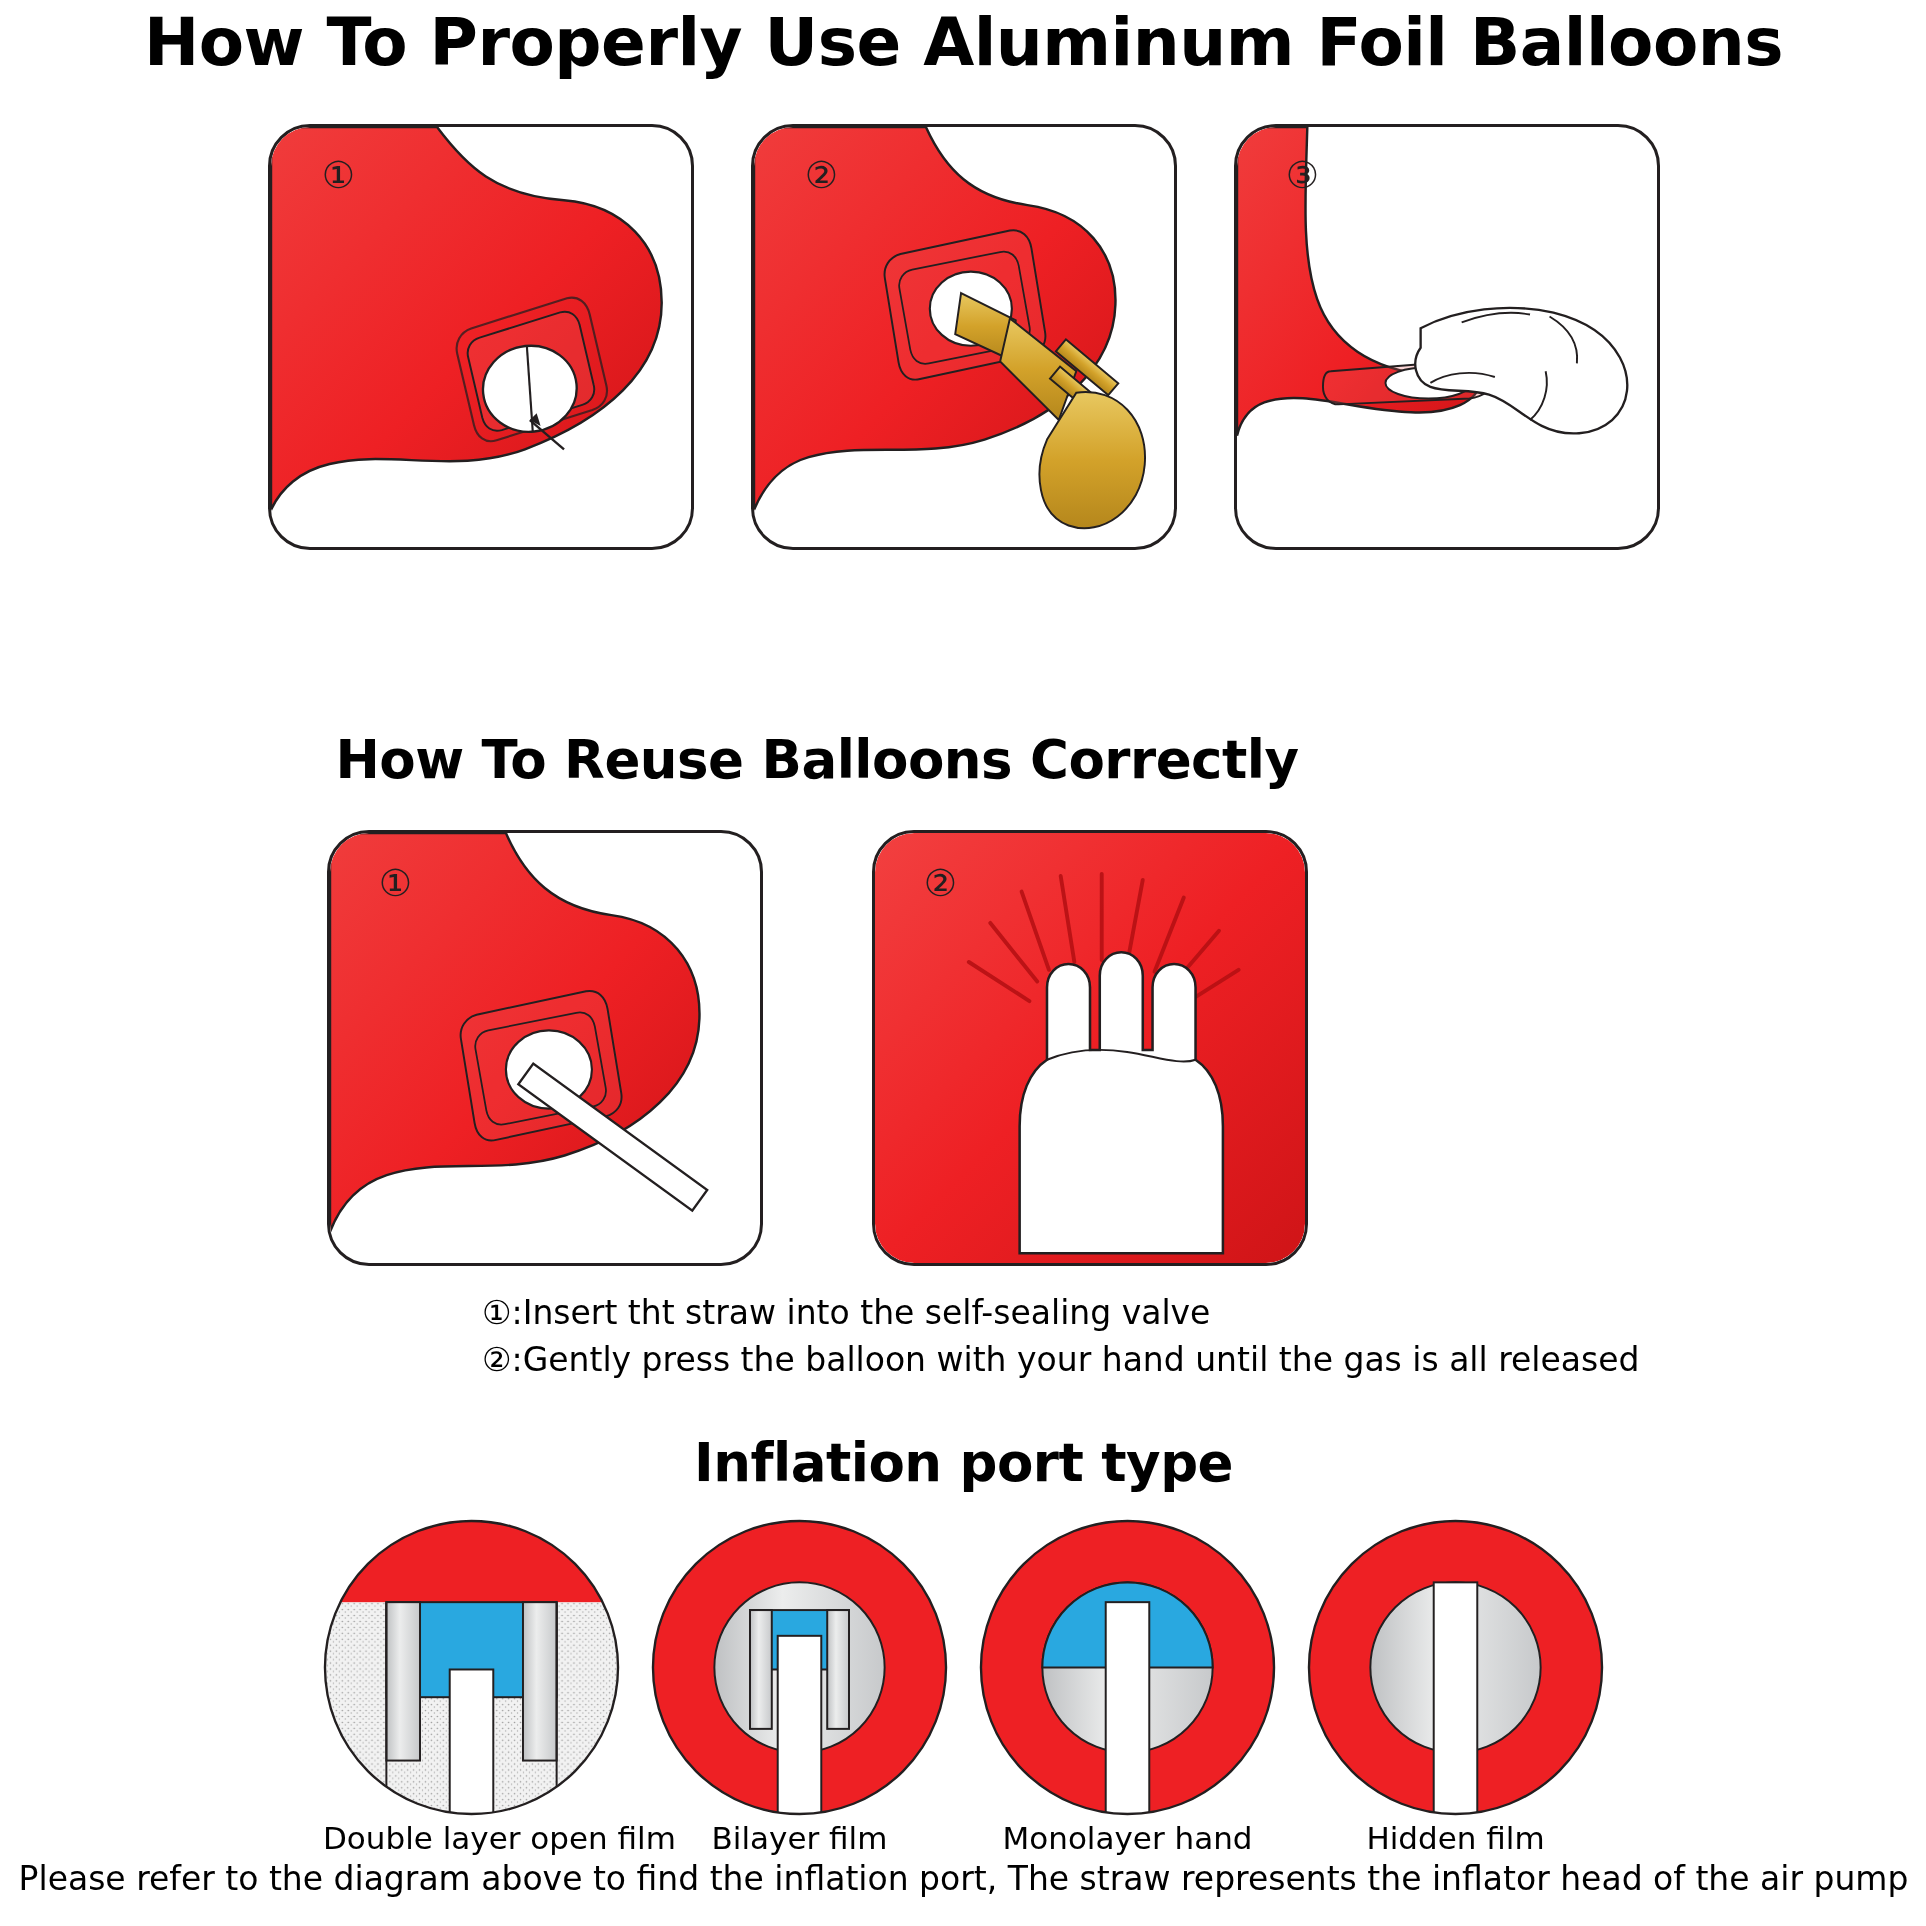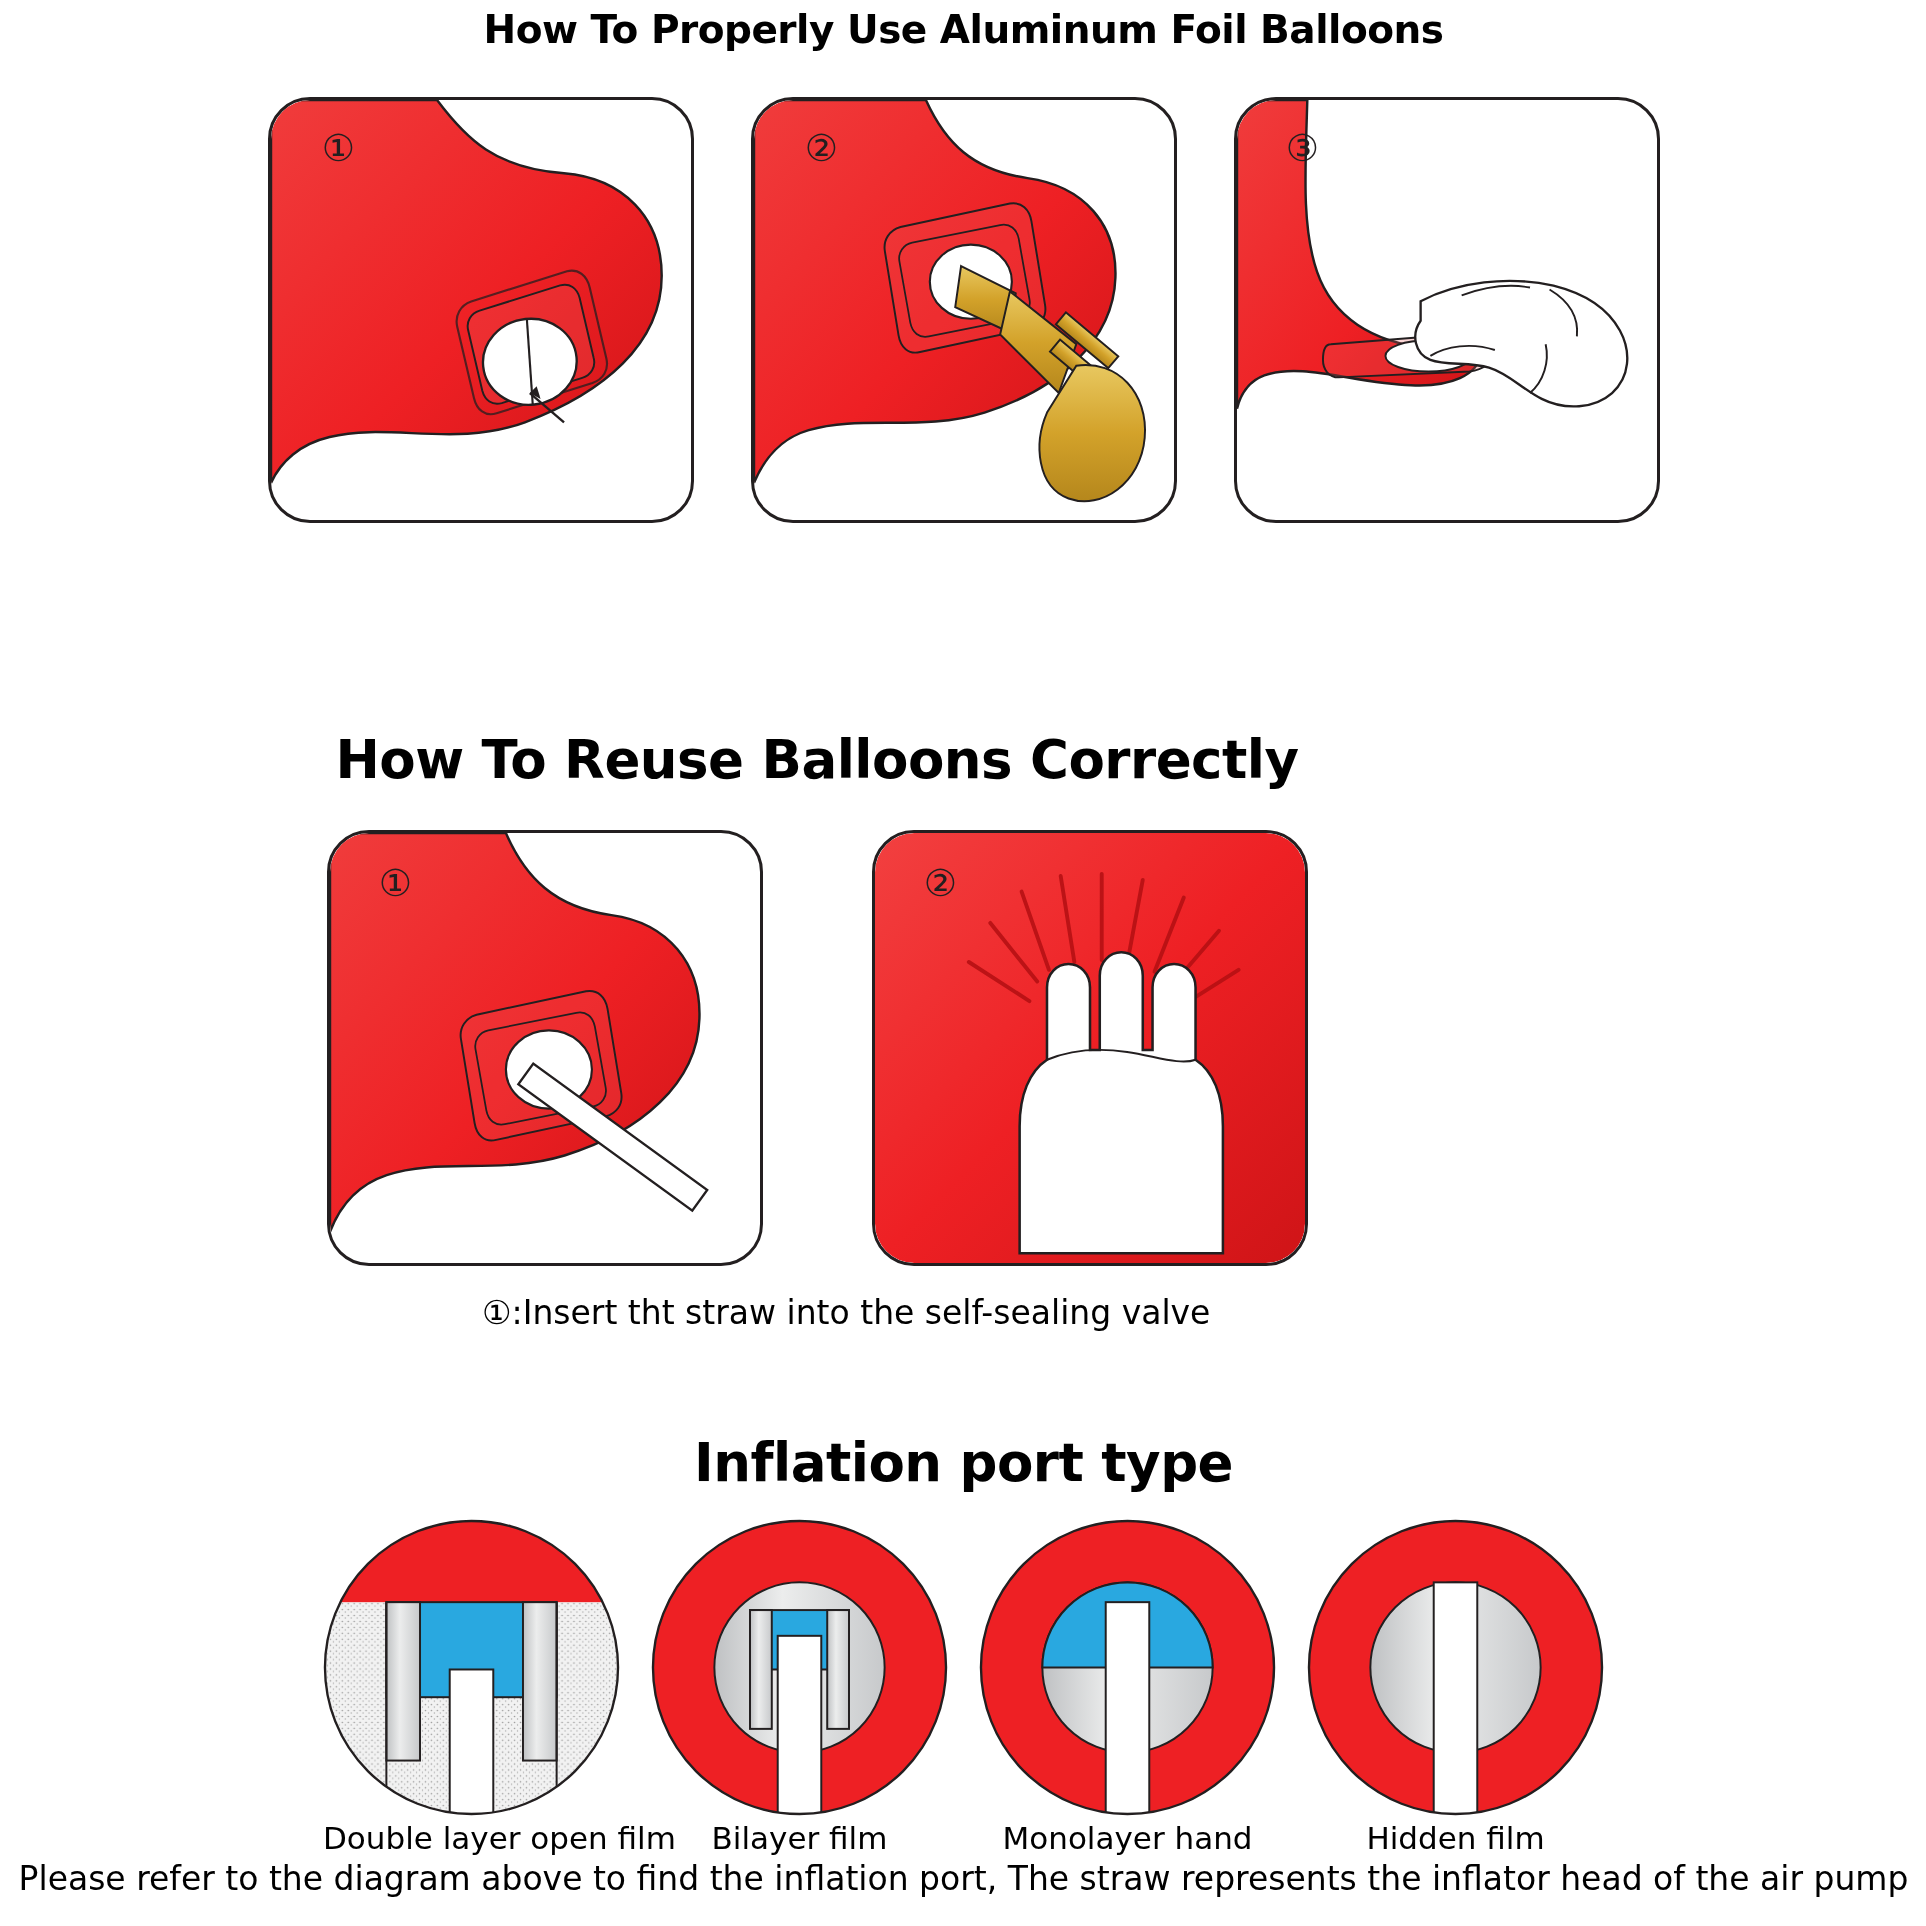--- a/index.html
+++ b/index.html
@@ -21,21 +21,21 @@
     height: 1927px;
   }
 
   
   .heading {
     text-align: center;
     font-family: "DejaVu Sans", sans-serif;
     font-weight: bold;
     letter-spacing: -0.5px;
   }
-  .h-main   { font-size: 39px; line-height: 1.0; }
+  .h-main   { font-size: 66px; line-height: 1.0; }
   .h-second { font-size: 53px; line-height: 1.0; }
   .h-third  { font-size: 53px; line-height: 1.0; }
 
   
   #section-howto { position: absolute; left: 0; top: 10px; width: 1927px; }
   .panel-row-1 {
     display: flex;
     justify-content: center;
     gap: 57px;
     margin-top: 48px;
@@ -304,20 +304,21 @@
             <path d="M176,232 C200,222 230,220 258,224 C286,228 312,238 328,232" fill="none" stroke="#231f20" stroke-width="2"></path>
           </g>
           <text x="50" y="64" font-family="DejaVu Sans, sans-serif" font-size="38" fill="#231f20">②</text>
         </svg>
       </div>
 
     </div>
 
     <div class="steps-2">
       <div class="step-line">①:Insert tht straw into the self-sealing valve</div>
+      <div class="step-line">②:Gently press the balloon with your hand until the gas is all released</div>
     </div>
   </div>
 
   <div id="section-ports">
 
     <div class="heading h-third">Inflation port type</div>
 
     <div class="port-row">
 
       <div class="port-item">

